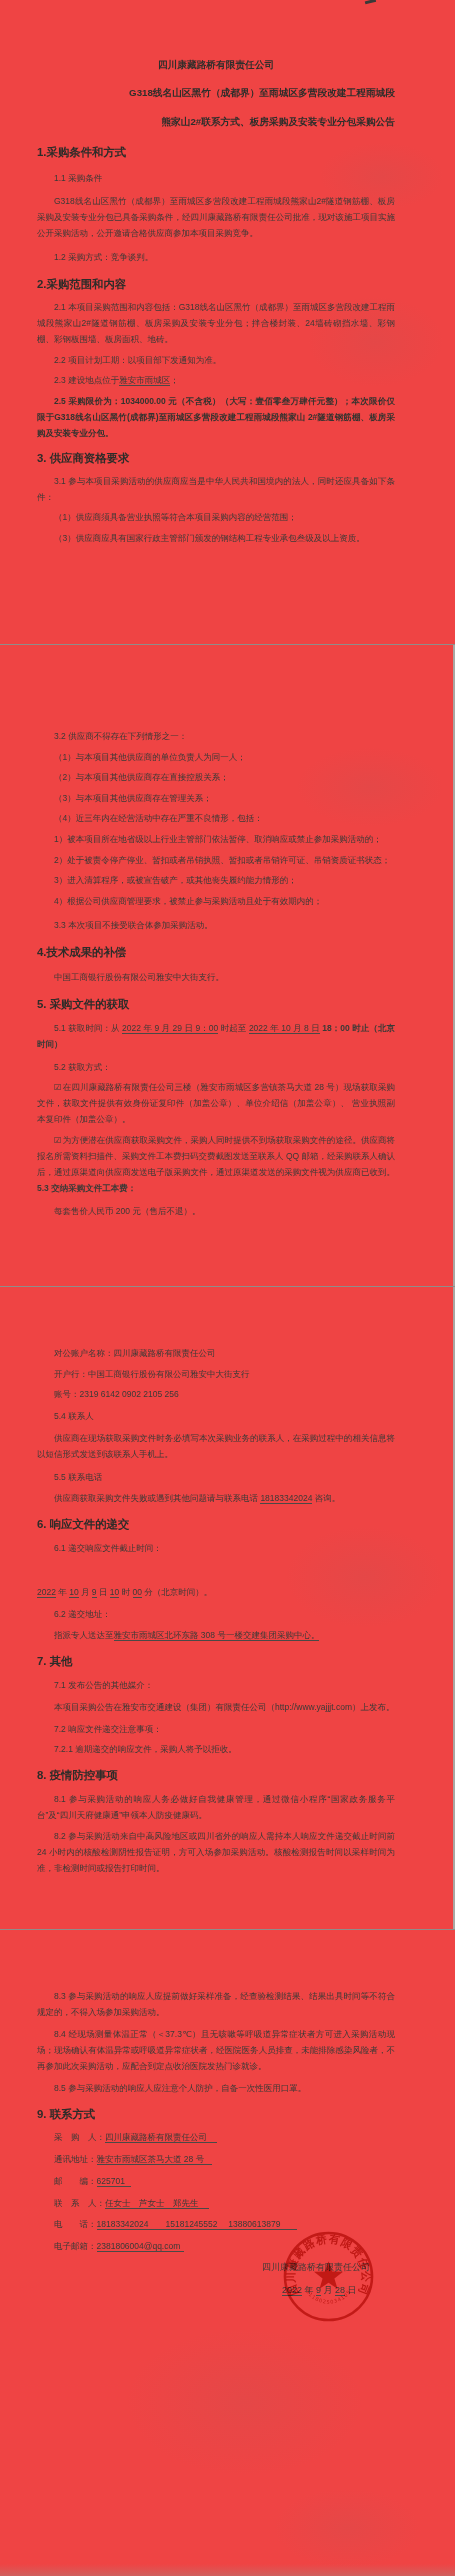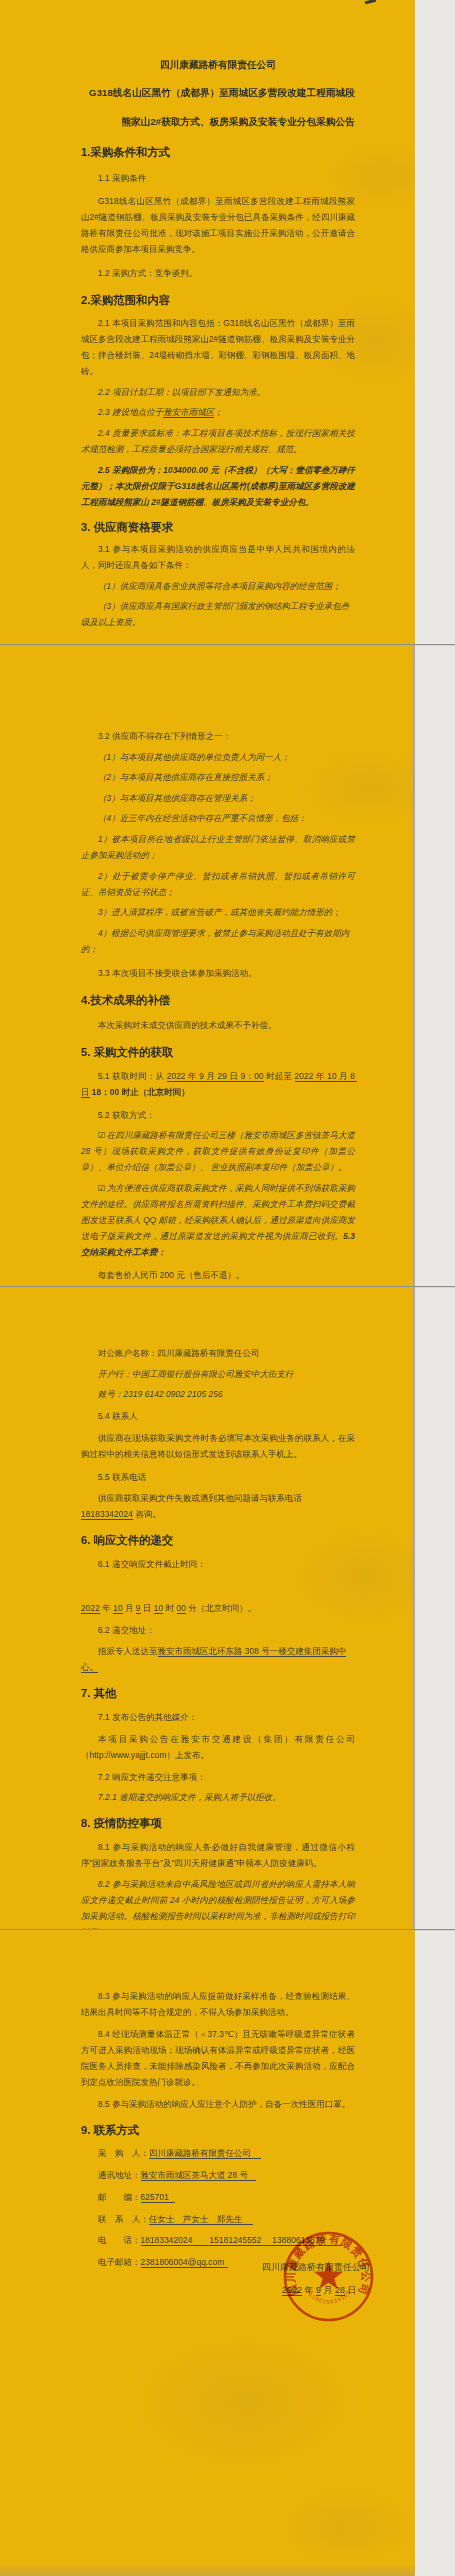--- a/index.html
+++ b/index.html
@@ -1,37 +1,37 @@
 <!DOCTYPE html>
 <html style="font-size:9px"><head>
 <meta charset="utf-8">
 <style>
   html,body{margin:0;padding:0;background:#e9e8e5;}
   .doc{width:455px;margin:0;font-family:"Liberation Sans","DejaVu Sans",sans-serif;}
-  .page{position:relative;width:415px;background:#eab308;box-sizing:border-box;
-        padding-left:81px;padding-right:60px;overflow:hidden;
+  .page{position:relative;width:455px;background:#ef4444;box-sizing:border-box;
+        padding-left:37px;padding-right:60px;overflow:hidden;
         font-size:8.5px;color:#3b3a37;}
   .page1{height:644px;padding-top:56px;}
   .page2{height:641px;padding-top:83px;}
   .page3{height:642px;padding-top:58px;}
   .page4{height:646px;padding-top:58px;}
   .page-sep{height:1.1px;background:#8f8d8a;box-shadow:0 0.6px 0.6px rgba(0,0,0,.15);}
   .edge-line{position:absolute;top:0;bottom:0;right:0;width:1.7px;background:#a9a7a3;}
 
   .doc-org{text-align:center;font-size:9.7px;font-weight:bold;margin:0;line-height:17px;color:#2f2e2b;}
   .doc-title{text-align:right;font-size:9.7px;font-weight:bold;margin:11.4px 0 0;line-height:17px;color:#2f2e2b;}
   .sec{font-size:11.4px;font-weight:bold;margin:13.7px 0 0;line-height:18px;color:#2d2c29;}
   .para{margin:5.7px 0 0;line-height:16px;text-indent:2em;text-align:justify;}
   .noj{text-align:left;}
   .b{font-weight:bold;}
   .b600{font-weight:600;color:#34332f;}
   .u{border-bottom:0.7px solid #4a4946;}
   .prewrap{white-space:pre-wrap;}
   .cb{margin-right:1.1px;}
-  .mt8{margin-top:4.6px;font-style:italic;}  .mt10{margin-top:5.7px;} .mt12{margin-top:6.8px;}
+  .mt8{margin-top:4.6px;}  .mt10{margin-top:5.7px;} .mt12{margin-top:6.8px;}
   .mt14{margin-top:8px;}.mt16{margin-top:9px;} .mt18{margin-top:10.2px;}
   .mt0{margin-top:0;}
   .pr6{padding-right:3.4px;}  .pr10{padding-right:5.7px;} .pr14{padding-right:8px;}
   .pr18{padding-right:10.2px;}.pr30{padding-right:17px;}
 
   .corner-mark{position:absolute;left:365px;top:0;width:11.4px;height:3.4px;
                background:#3a3a38;transform:rotate(-14deg);}
   .smudge{position:absolute;border-radius:50%;pointer-events:none;
           background:radial-gradient(closest-side,rgba(110,110,108,.08),rgba(110,110,108,0));}
 
@@ -47,34 +47,33 @@
 
 <div class="doc">
 
   <section class="page page1">
     <div class="corner-mark"></div>
     <div class="smudge" style="left:319px;top:142px;width:125px;height:68px;"></div>
     <div class="smudge" style="left:307px;top:296px;width:137px;height:91px;"></div>
 
     <h1 class="doc-org">四川康藏路桥有限责任公司</h1>
     <h1 class="doc-title">G318线名山区黑竹（成都界）至雨城区多营段改建工程雨城段</h1>
-    <h1 class="doc-title">熊家山2#获取方式、板房采购及安装专业分包采购公告</h1>
+    <h1 class="doc-title">熊家山2#联系方式、板房采购及安装专业分包采购公告</h1>
 
     <h2 class="sec">1.采购条件和方式</h2>
     <p class="para mt16 noj">1.1 采购条件</p>
     <p class="para mt12">G318线名山区黑竹（成都界）至雨城区多营段改建工程雨城段熊家山2#隧道钢筋棚、板房采购及安装专业分包已具备采购条件，经四川康藏路桥有限责任公司批准，现对该施工项目实施公开采购活动，公开邀请合格供应商参加本项目采购竞争。</p>
     <p class="para mt14 noj">1.2 采购方式：竞争谈判。</p>
 
     <h2 class="sec mt18">2.采购范围和内容</h2>
     <p class="para mt10">2.1 本项目采购范围和内容包括：G318线名山区黑竹（成都界）至雨城区多营段改建工程雨城段熊家山2#隧道钢筋棚、板房采购及安装专业分包；拌合楼封装、24墙砖砌挡水墙、彩钢棚、彩钢板围墙、板房面积、地砖。</p>
     <p class="para mt8 noj">2.2 项目计划工期：以项目部下发通知为准。</p>
     <p class="para mt8 noj">
       <span>2.3 建设地点位于</span><span class="u">雅安市雨城区</span><span>；</span>
     </p>
-    <p class="para mt8">2.4 质量要求或标准：本工程项目各项技术指标，按现行国家相关技术规范检测，工程质量必须符合国家现行相关规程、规范。</p>
     <p class="para mt8 b600">2.5 采购限价为：1034000.00 元（不含税）（大写：壹佰零叁万肆仟元整）；本次限价仅限于G318线名山区黑竹(成都界)至雨城区多营段改建工程雨城段熊家山 2#隧道钢筋棚、板房采购及安装专业分包。</p>
 
     <h2 class="sec mt14">3. 供应商资格要求</h2>
     <p class="para mt10">3.1 参与本项目采购活动的供应商应当是中华人民共和国境内的法人，同时还应具备如下条件：</p>
     <p class="para mt8 noj">（1）供应商须具备营业执照等符合本项目采购内容的经营范围；</p>
     <p class="para mt8 noj">（3）供应商应具有国家行政主管部门颁发的钢结构工程专业承包叁级及以上资质。</p>
   </section>
 
   <div class="page-sep"></div>
 
@@ -87,21 +86,21 @@
     <p class="para mt8 noj">（2）与本项目其他供应商存在直接控股关系；</p>
     <p class="para mt8 noj">（3）与本项目其他供应商存在管理关系；</p>
     <p class="para mt8 noj">（4）近三年内在经营活动中存在严重不良情形，包括：</p>
     <p class="para mt8">1）被本项目所在地省级以上行业主管部门依法暂停、取消响应或禁止参加采购活动的；</p>
     <p class="para mt8">2）处于被责令停产停业、暂扣或者吊销执照、暂扣或者吊销许可证、吊销资质证书状态；</p>
     <p class="para mt8 noj">3）进入清算程序，或被宣告破产，或其他丧失履约能力情形的；</p>
     <p class="para mt8 noj">4）根据公司供应商管理要求，被禁止参与采购活动且处于有效期内的；</p>
     <p class="para mt14 noj">3.3 本次项目不接受联合体参加采购活动。</p>
 
     <h2 class="sec mt18">4.技术成果的补偿</h2>
-    <p class="para mt14 noj">本次采购对未成交供应商的技术成果不予补偿。</p>
+    <p class="para mt14 noj">中国工商银行股份有限公司雅安中大街支行。</p>
 
     <h2 class="sec mt18">5. 采购文件的获取</h2>
     <p class="para mt12">
       <span>5.1 获取时间：从 </span><span class="u prewrap">2022 年 9 月 29 日 9：00</span><span> 时起至 </span><span class="u prewrap">2022 年 10 月 8 日</span><span class="b prewrap"> 18：00 时止（北京时间）</span>
     </p>
     <p class="para mt12 noj">5.2 获取方式：</p>
     <p class="para mt8">
       <span class="cb">☑</span><span>在四川康藏路桥有限责任公司三楼（雅安市雨城区多营镇茶马大道 28 号）现场获取采购文件，获取文件提供有效身份证复印件（加盖公章）、单位介绍信（加盖公章）、 营业执照副本复印件（加盖公章）。</span>
     </p>
     <p class="para mt8">

